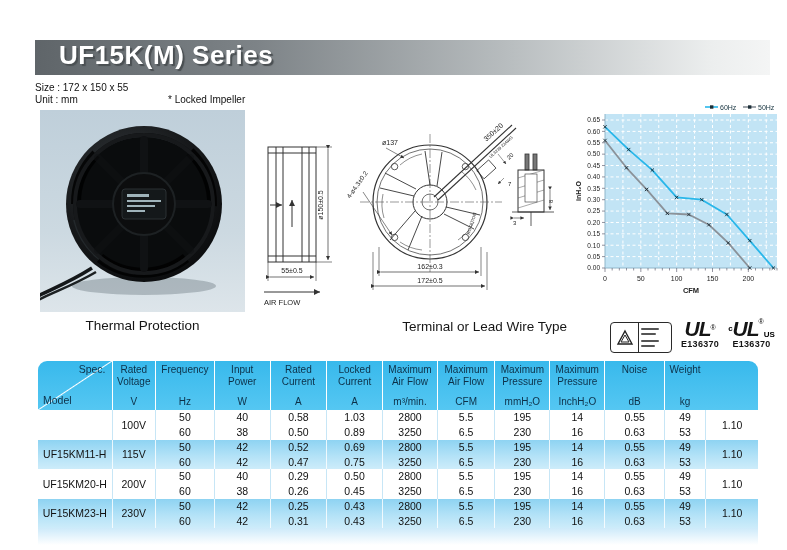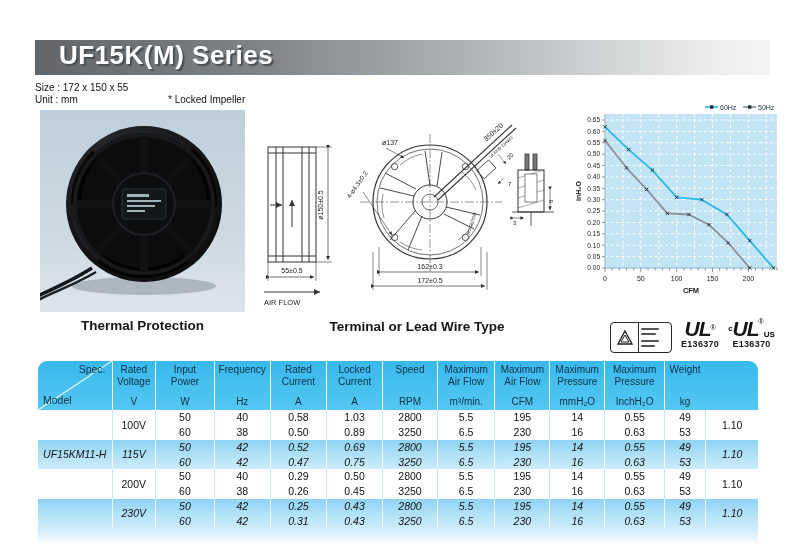--- a/index.html
+++ b/index.html
@@ -8,40 +8,40 @@
 
   
   .banner{left:35px;top:40px;width:735px;height:35px;
     background:linear-gradient(90deg,#5f6569 0%,#7d8387 30%,#b9bec0 65%,#eceeee 92%,#f4f5f5 100%);
     display:flex;}
   .banner .t{font-size:26px;font-weight:bold;color:#fff;letter-spacing:.5px;padding-left:24px;
     text-shadow:2px 2px 1px #4a4f52;}
 
   .meta{font-size:10px;color:#111;line-height:12px;}
 
-  .caption{font-weight:bold;font-size:13.5px;color:#161616;text-align:center;}
+  .caption{font-weight:normal;font-size:13.5px;color:#161616;text-align:center;}
 
   
   .tbl{left:38px;top:361px;width:720px;}
   .thead{display:grid;grid-template-columns:77.6fr 46fr 62fr 59fr 59.6fr 59fr 58fr 60.6fr 58fr 58fr 63fr 43.6fr 55.7fr;
     height:49px;border-radius:9px 9px 0 0;overflow:hidden;
     background:linear-gradient(180deg,#38b9ec,#55c7f2);}
   .hcell{display:flex;flex-direction:column;justify-content:space-between;align-items:center;
     padding:3px 1px 3px 1px;color:#0d3048;font-size:10px;line-height:11.5px;text-align:center;}
   .hcell .hu{font-size:10px;}
   .thead .bl{border-left:1.5px solid #fff;}
   .corner{position:relative;
     background:linear-gradient(to bottom right,rgba(255,255,255,0) calc(50% - 1px),#fff calc(50% + 0px),rgba(255,255,255,0) calc(50% + 1px));
     color:#0d3048;font-size:10.5px;}
   .corner .spec{position:absolute;top:3px;right:6px;}
   .corner .model{position:absolute;bottom:4px;left:5px;}
 
   .tbody .rowgroup{display:grid;grid-template-columns:77.6fr 46fr 62fr 59fr 59.6fr 59fr 58fr 60.6fr 58fr 58fr 63fr 43.6fr 55.7fr;
     grid-template-rows:1fr 1fr;height:29.5px;background:#fff;}
-  .rowgroup.hl{background:linear-gradient(180deg,#8ed3f2 0%,#b3e2f7 55%,#cdecfa 100%);font-style:italic;}
+  .rowgroup.hl{background:linear-gradient(180deg,#8ed3f2 0%,#b3e2f7 55%,#cdecfa 100%);}
   .cell{display:flex;align-items:center;justify-content:center;font-size:10.5px;color:#111;}
   .rowgroup .bl{border-left:1px solid rgba(130,200,235,.45);}
   .rowgroup.hl .bl{border-left:1px solid rgba(255,255,255,.8);}
   .span2{grid-row:1 / span 2;}
   .fade{height:17px;background:linear-gradient(180deg,#cdeafa 0%,rgba(255,255,255,0) 100%);}
 
   
   .certs{left:610px;top:318px;width:177px;height:40px;display:flex;align-items:flex-start;gap:9px;}
   .tuv{width:60px;height:29px;border:1.5px solid #2a2a2a;border-radius:4px;display:flex;margin-top:4px;}
   .tuv .l{width:45%;border-right:1.2px solid #2a2a2a;display:flex;align-items:center;justify-content:center;}
@@ -224,21 +224,21 @@
       <text x="247" y="58" font-size="6" transform="rotate(-42 247 58)">20</text>
       <text x="246" y="84" font-size="6">7</text>
       <text x="211" y="122" font-size="4.5" text-anchor="middle" transform="rotate(-72 211 122)">ROTATION</text>
       <text x="168" y="167" font-size="7" text-anchor="middle">162±0.3</text>
       <text x="168" y="181" font-size="7" text-anchor="middle">172±0.5</text>
       <text x="251" y="123" font-size="6">3</text>
       <text x="291" y="101" font-size="6" transform="rotate(-90 291 101)">8</text>
     </g>
   </svg>
 </div>
-<div class="abs caption" style="left:267px;top:319px;width:300px;">Terminal or Lead Wire Type</div>
+<div class="abs caption" style="left:267px;top:319px;width:300px;text-align:right;">Terminal or Lead Wire Type</div>
 
 <div class="abs" style="left:573px;top:100px;width:212px;height:205px;">
   <svg id="chart-svg" width="212" height="205" viewBox="0 0 212 205">
       <rect x="32" y="14" width="172" height="154" fill="#c2e4f5"></rect>
       <line x1="32" y1="156.6153846153846" x2="204" y2="156.6153846153846" stroke="#fff" stroke-width="1" stroke-dasharray="3 2.5"></line>
       <line x1="32" y1="145.23076923076923" x2="204" y2="145.23076923076923" stroke="#fff" stroke-width="1" stroke-dasharray="3 2.5"></line>
       <line x1="32" y1="133.84615384615384" x2="204" y2="133.84615384615384" stroke="#fff" stroke-width="1" stroke-dasharray="3 2.5"></line>
       <line x1="32" y1="122.46153846153845" x2="204" y2="122.46153846153845" stroke="#fff" stroke-width="1" stroke-dasharray="3 2.5"></line>
       <line x1="32" y1="111.07692307692308" x2="204" y2="111.07692307692308" stroke="#fff" stroke-width="1" stroke-dasharray="3 2.5"></line>
       <line x1="32" y1="99.6923076923077" x2="204" y2="99.6923076923077" stroke="#fff" stroke-width="1" stroke-dasharray="3 2.5"></line>
@@ -385,53 +385,47 @@
     </div>
   <div class="hcell bl">
         <div>
           <div>Rated</div>
           <div>Voltage</div>
         </div>
         <div class="hu">V</div>
       </div>
       <div class="hcell bl">
         <div>
+          <div>Frequency</div>
+        </div>
+        <div class="hu">Hz</div>
+      </div>
+      <div class="hcell bl">
+        <div>
           <div>Input</div>
           <div>Power</div>
         </div>
         <div class="hu">W</div>
       </div>
       <div class="hcell bl">
         <div>
-          <div>Frequency</div>
-        </div>
-        <div class="hu">Hz</div>
-      </div>
-      <div class="hcell bl">
-        <div>
           <div>Rated</div>
           <div>Current</div>
         </div>
         <div class="hu">A</div>
       </div>
       <div class="hcell bl">
         <div>
           <div>Locked</div>
           <div>Current</div>
         </div>
         <div class="hu">A</div>
       </div>
       <div class="hcell bl">
         <div>
-          <div>Speed</div>
-        </div>
-        <div class="hu">RPM</div>
-      </div>
-      <div class="hcell bl">
-        <div>
           <div>Maximum</div>
           <div>Air Flow</div>
         </div>
         <div class="hu">m³/min.</div>
       </div>
       <div class="hcell bl">
         <div>
           <div>Maximum</div>
           <div>Air Flow</div>
         </div>
@@ -443,20 +437,26 @@
           <div>Pressure</div>
         </div>
         <div class="hu">mmH₂O</div>
       </div>
       <div class="hcell bl">
         <div>
           <div>Maximum</div>
           <div>Pressure</div>
         </div>
         <div class="hu">InchH₂O</div>
+      </div>
+      <div class="hcell bl">
+        <div>
+          <div>Noise</div>
+        </div>
+        <div class="hu">dB</div>
       </div>
       <div class="hcell bl">
         <div>
           <div>Weight</div>
         </div>
         <div class="hu">kg</div>
       </div>
     </div>
   <div class="tbody" id="tbody">
       <div class="rowgroup">
@@ -502,20 +502,21 @@
         <div class="cell bl" style="grid-area: 2 / 9;">230</div>
         <div class="cell bl" style="grid-area: 1 / 10;">14</div>
         <div class="cell bl" style="grid-area: 2 / 10;">16</div>
         <div class="cell bl" style="grid-area: 1 / 11;">0.55</div>
         <div class="cell bl" style="grid-area: 2 / 11;">0.63</div>
         <div class="cell bl" style="grid-area: 1 / 12;">49</div>
         <div class="cell bl" style="grid-area: 2 / 12;">53</div>
         <div class="cell bl span2" style="grid-column: 13;">1.10</div>
       </div>
       <div class="rowgroup">
+        <div class="cell span2" style="grid-column: 1;">UF15KM20-H</div>
         <div class="cell bl span2" style="grid-column: 2;">200V</div>
         <div class="cell bl" style="grid-area: 1 / 3;">50</div>
         <div class="cell bl" style="grid-area: 2 / 3;">60</div>
         <div class="cell bl" style="grid-area: 1 / 4;">40</div>
         <div class="cell bl" style="grid-area: 2 / 4;">38</div>
         <div class="cell bl" style="grid-area: 1 / 5;">0.29</div>
         <div class="cell bl" style="grid-area: 2 / 5;">0.26</div>
         <div class="cell bl" style="grid-area: 1 / 6;">0.50</div>
         <div class="cell bl" style="grid-area: 2 / 6;">0.45</div>
         <div class="cell bl" style="grid-area: 1 / 7;">2800</div>
@@ -526,20 +527,21 @@
         <div class="cell bl" style="grid-area: 2 / 9;">230</div>
         <div class="cell bl" style="grid-area: 1 / 10;">14</div>
         <div class="cell bl" style="grid-area: 2 / 10;">16</div>
         <div class="cell bl" style="grid-area: 1 / 11;">0.55</div>
         <div class="cell bl" style="grid-area: 2 / 11;">0.63</div>
         <div class="cell bl" style="grid-area: 1 / 12;">49</div>
         <div class="cell bl" style="grid-area: 2 / 12;">53</div>
         <div class="cell bl span2" style="grid-column: 13;">1.10</div>
       </div>
       <div class="rowgroup hl">
+        <div class="cell span2" style="grid-column: 1;">UF15KM23-H</div>
         <div class="cell bl span2" style="grid-column: 2;">230V</div>
         <div class="cell bl" style="grid-area: 1 / 3;">50</div>
         <div class="cell bl" style="grid-area: 2 / 3;">60</div>
         <div class="cell bl" style="grid-area: 1 / 4;">42</div>
         <div class="cell bl" style="grid-area: 2 / 4;">42</div>
         <div class="cell bl" style="grid-area: 1 / 5;">0.25</div>
         <div class="cell bl" style="grid-area: 2 / 5;">0.31</div>
         <div class="cell bl" style="grid-area: 1 / 6;">0.43</div>
         <div class="cell bl" style="grid-area: 2 / 6;">0.43</div>
         <div class="cell bl" style="grid-area: 1 / 7;">2800</div>

